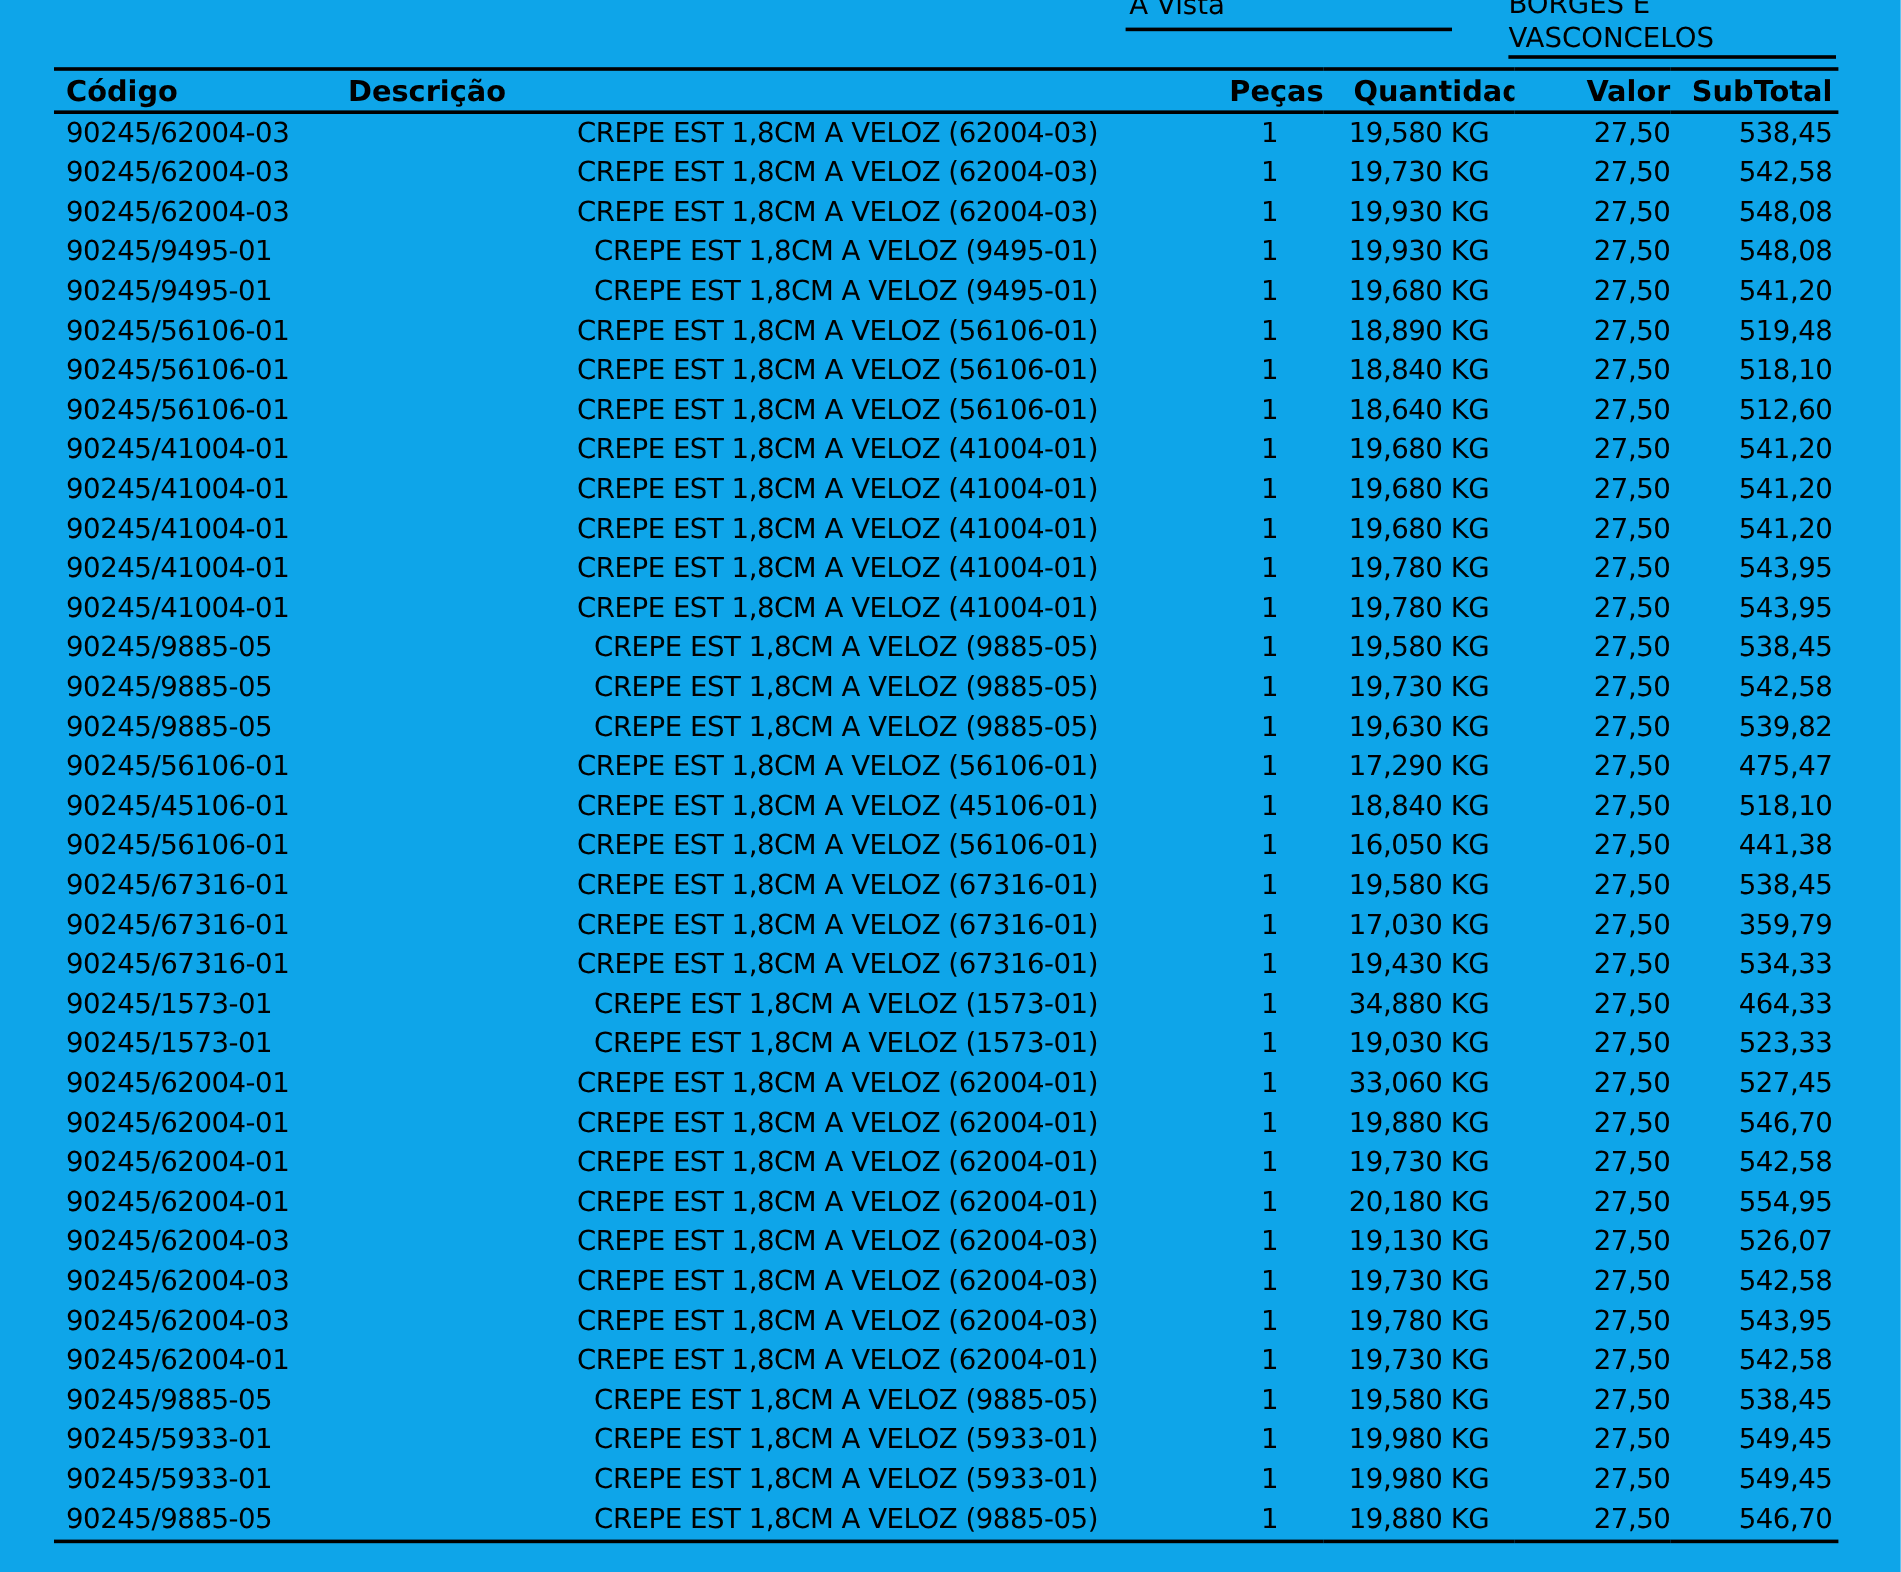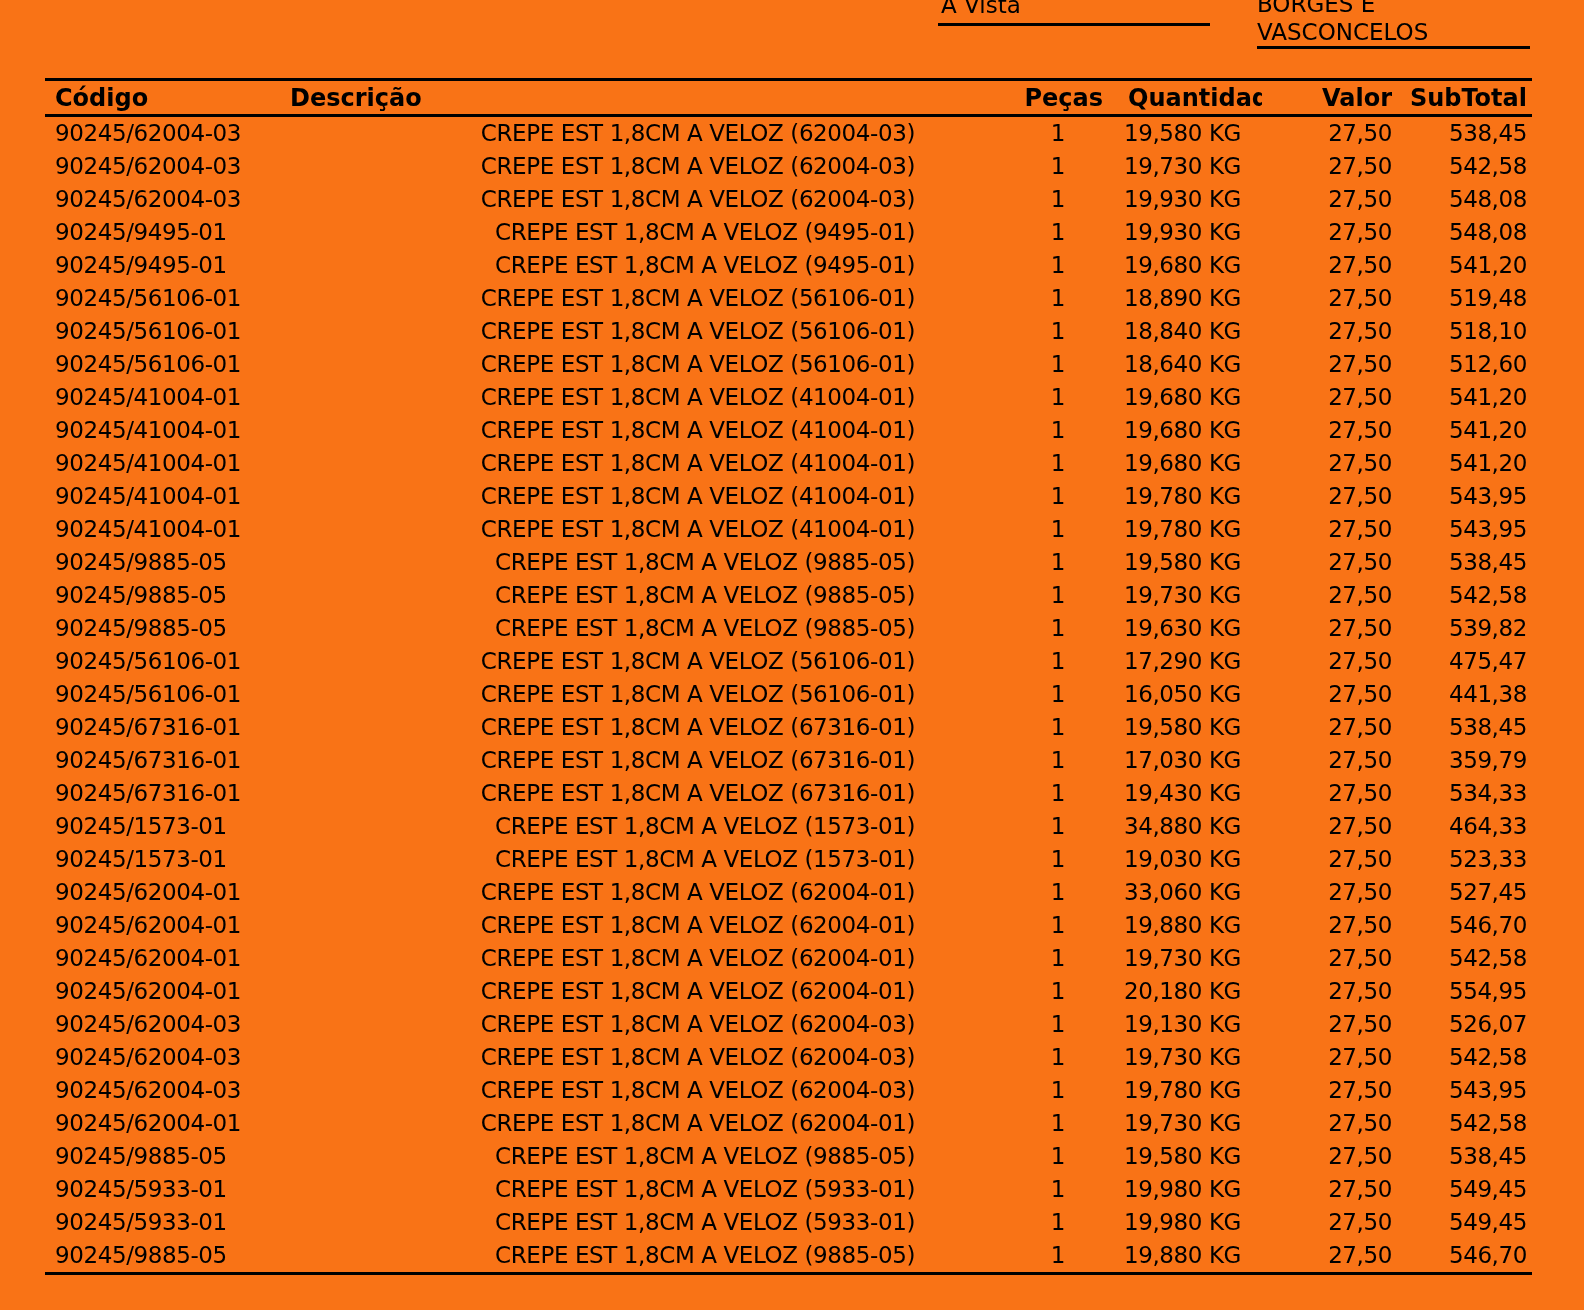--- a/index.html
+++ b/index.html
@@ -1,21 +1,21 @@
 <!DOCTYPE html>
 <html><head>
 <meta charset="utf-8">
 <style>
   * { margin: 0; padding: 0; box-sizing: border-box; }
   html, body { background: #ffffff; }
   .page {
     position: relative;
     width: 1584px;
     height: 1310px;
-    background: #f97316;
+    background: #0ea5e9;
     overflow: hidden;
     font-family: "DejaVu Sans", "Liberation Sans", sans-serif;
     color: #000000;
   }
   .top-label {
     position: absolute;
     font-size: 23px;
     white-space: nowrap;
     color: #000;
   }
@@ -25,21 +25,21 @@
     position: absolute;
     height: 3px;
     background: #000;
   }
   .payment-underline { left: 938px; top: 23px; width: 272px; }
   .customer-underline { left: 1257px; top: 46px; width: 273px; }
 
   table.items {
     position: absolute;
     left: 45px;
-    top: 78px;
+    top: 56px;
     width: 1487px;
     border-collapse: collapse;
     table-layout: fixed;
     border-top: 3px solid #000;
     border-bottom: 3px solid #000;
   }
   col.c1 { width: 235px; }
   col.c2 { width: 635px; }
   col.c3 { width: 188px; }
   col.c4 { width: 159px; }
@@ -269,20 +269,28 @@
 
     <tr>
       <td class="cell-codigo">90245/56106-01</td>
       <td class="cell-descricao">CREPE EST 1,8CM A VELOZ (56106-01)</td>
       <td class="cell-pecas">1</td>
       <td class="cell-quantidade">17,290 KG</td>
       <td class="cell-valor">27,50</td>
       <td class="cell-subtotal">475,47</td>
     </tr>
 
+    <tr>
+      <td class="cell-codigo">90245/45106-01</td>
+      <td class="cell-descricao">CREPE EST 1,8CM A VELOZ (45106-01)</td>
+      <td class="cell-pecas">1</td>
+      <td class="cell-quantidade">18,840 KG</td>
+      <td class="cell-valor">27,50</td>
+      <td class="cell-subtotal">518,10</td>
+    </tr>
 
     <tr>
       <td class="cell-codigo">90245/56106-01</td>
       <td class="cell-descricao">CREPE EST 1,8CM A VELOZ (56106-01)</td>
       <td class="cell-pecas">1</td>
       <td class="cell-quantidade">16,050 KG</td>
       <td class="cell-valor">27,50</td>
       <td class="cell-subtotal">441,38</td>
     </tr>
 

